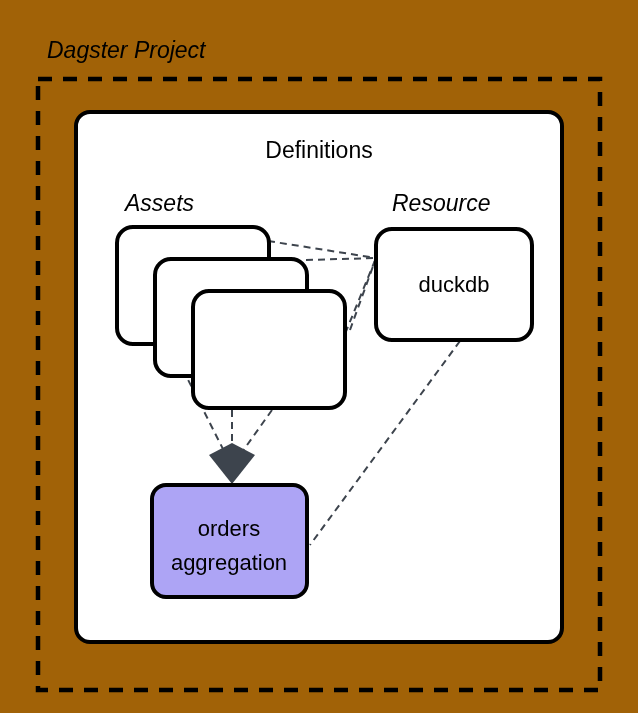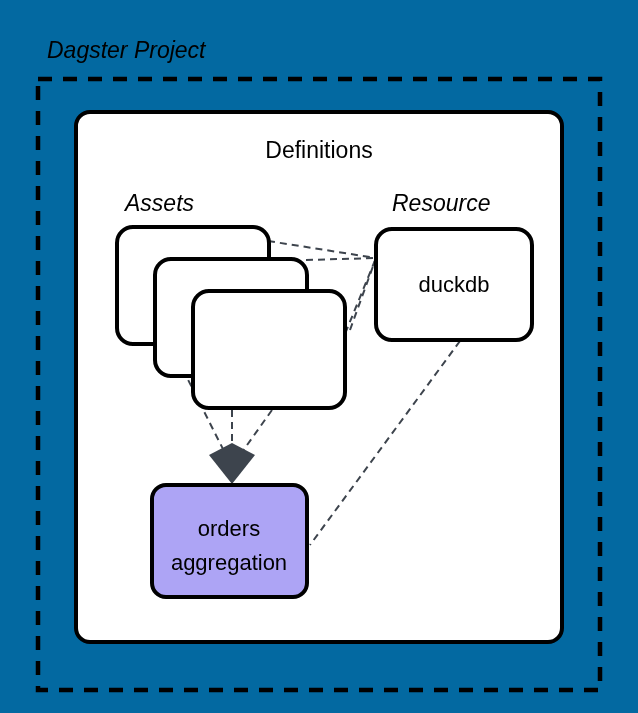--- a/index.html
+++ b/index.html
@@ -11,21 +11,21 @@
   body {
     width: 638px;
     height: 713px;
     overflow: hidden;
     font-family: "Liberation Sans", "DejaVu Sans", sans-serif;
   }
   #diagram-root {
     position: relative;
     width: 638px;
     height: 713px;
-    background: #0369a1;
+    background: #a16207;
   }
   svg#diagram-svg {
     display: block;
     width: 638px;
     height: 713px;
   }
   .frame-label {
     font-family: "Liberation Sans", "DejaVu Sans", sans-serif;
     font-style: italic;
     font-size: 23px;

